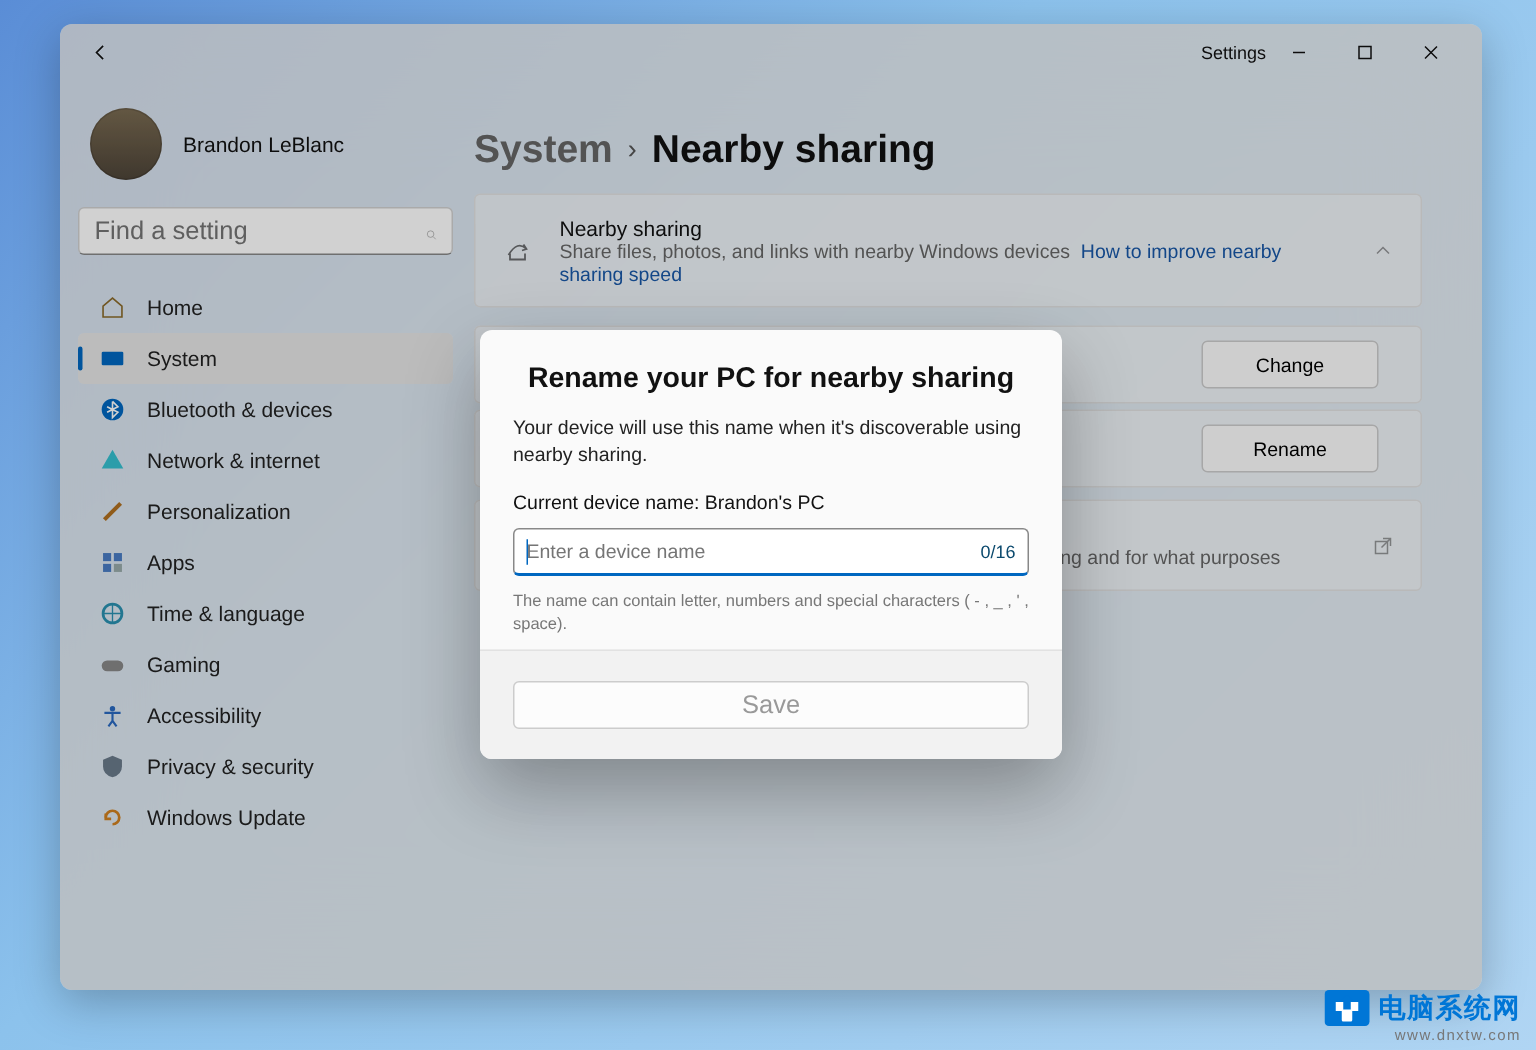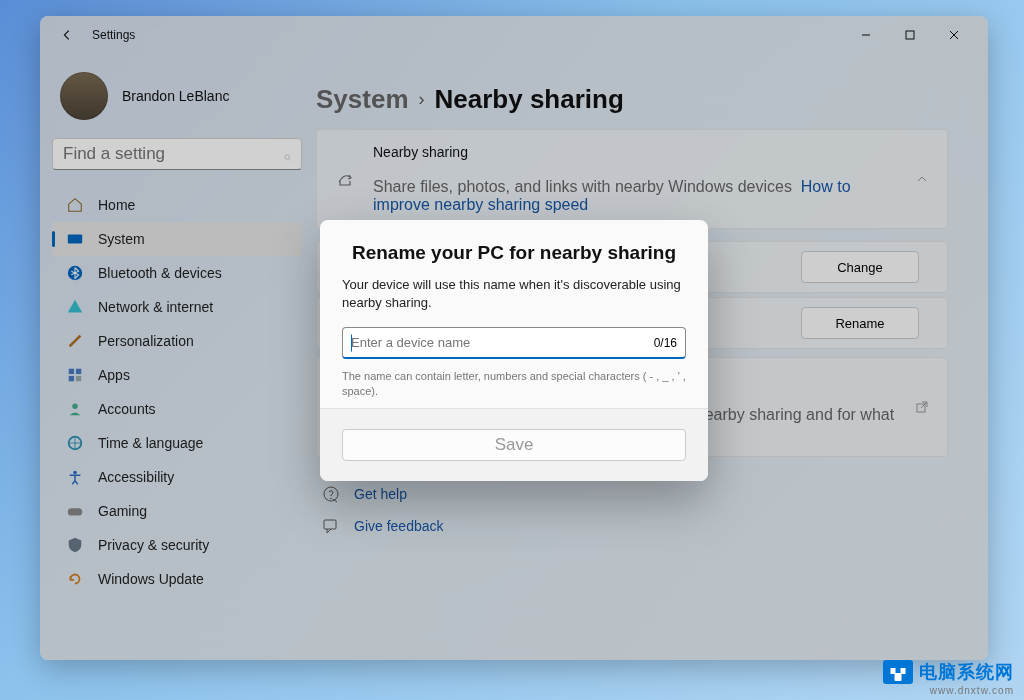--- a/index.html
+++ b/index.html
@@ -20,21 +20,21 @@
     overflow: hidden;
   }
   .titlebar {
     height: 38px;
     display: flex; align-items: center;
     padding: 0 12px 0 20px;
     font-size: 12px;
     color: #111;
   }
   .titlebar .back { width: 14px; height: 14px; margin-right: 18px; }
-  .titlebar .title { flex: 1; }
+  .titlebar .title { flex: 1; text-align: right; }
   .win-buttons { display: flex; gap: 0; }
   .win-btn { width: 44px; height: 30px; display: flex; align-items: center; justify-content: center; }
   .win-btn svg { width: 10px; height: 10px; stroke: #111; stroke-width: 1; fill: none; }
   .body { flex: 1; display: flex; }
   .sidebar {
     width: 268px;
     padding: 12px 0 12px 12px;
     display: flex; flex-direction: column;
   }
   .profile { display: flex; align-items: center; gap: 14px; padding: 6px 10px 14px 8px; }
@@ -79,21 +79,21 @@
     border: 1px solid #e2e2e2;
     border-radius: 4px;
     padding: 14px 18px;
     display: flex;
     align-items: center;
     gap: 18px;
   }
   .card .icon { width: 20px; height: 20px; flex-shrink:0; opacity:0.7; }
   .card .content { flex:1; }
   .card .card-title { font-size: 14px; color: #111; }
-  .card .card-sub { font-size: 16px; color: #666; margin-top: 18px; }
+  .card .card-sub { font-size: 13px; color: #666; margin-top: 0; }
   .card .card-sub a { color:#1857a6; text-decoration:none; }
   .chev { width:14px; height:14px; opacity:0.6; }
   .action-btn {
     width: 118px; height: 32px;
     background: #fcfcfc; border:1px solid #ccc;
     border-radius: 4px;
     font-size: 13px;
     display:flex; align-items:center; justify-content:center;
   }
   .privacy-card { margin-top: 8px; }
@@ -121,21 +121,21 @@
   .dialog p { font-size: 13px; color:#222; margin-bottom: 16px; line-height:1.35; }
   .dialog .cdn { font-size: 13px; color:#111; margin-bottom: 10px; }
   .input-row {
     position: relative;
     border:1px solid #888; border-bottom:2px solid #0067c0;
     border-radius:4px; height:32px;
     display:flex; align-items:center; padding: 0 8px;
     background:#fff;
   }
   .input-row input { flex:1; border:0; outline:0; font-size:13px; color:#555; background:transparent; }
-  .input-row .counter { font-size:12px; color:#000000; }
+  .input-row .counter { font-size:12px; color:#0c4a6e; }
   .input-row .caret { position:absolute; left:8px; top:50%; transform:translateY(-50%); width:1px; height:17px; background:#0067c0; animation:blink 1s step-end infinite; }
   @keyframes blink { 50% { opacity:0; } }
   .hint { font-size: 11px; color:#777; margin-top: 10px; line-height:1.4; }
   .dialog-footer {
     background:#f2f2f2; border-top:1px solid #e2e2e2;
     padding: 20px 22px; display:flex; gap:12px;
   }
   .dbtn {
     flex:1; height:32px; border:1px solid #ccc; border-radius:4px;
     background:#fcfcfc; font-size:17px; display:flex; align-items:center; justify-content:center;
@@ -244,51 +244,42 @@
                 <rect x="11" y="3" width="6" height="6" fill="#4a7cc4"></rect>
                 <rect x="3" y="11" width="6" height="6" fill="#4a7cc4"></rect>
                 <rect x="11" y="11" width="6" height="6" fill="#9aa"></rect>
               </svg>
             </span>
             <span>Apps</span>
           </div>
         <div class="nav-item">
             <span class="nav-icon">
               <svg viewBox="0 0 20 20">
-                <circle cx="10" cy="7" r="3" fill="#4a8"></circle>
-                <path d="M4 17 Q10 11 16 17" fill="#4a8"></path>
-              </svg>
-            </span>
-            <span>Accounts</span>
-          </div>
-        <div class="nav-item">
-            <span class="nav-icon">
-              <svg viewBox="0 0 20 20">
                 <circle cx="10" cy="10" r="7" fill="none" stroke="#2a90b0" stroke-width="2"></circle>
                 <path d="M10 3 V17 M3 10 H17" stroke="#2a90b0"></path>
               </svg>
             </span>
             <span>Time &amp; language</span>
           </div>
         <div class="nav-item">
             <span class="nav-icon">
               <svg viewBox="0 0 20 20">
+                <rect x="2" y="7" width="16" height="8" rx="4" fill="#888"></rect>
+              </svg>
+            </span>
+            <span>Gaming</span>
+          </div>
+        <div class="nav-item">
+            <span class="nav-icon">
+              <svg viewBox="0 0 20 20">
                 <circle cx="10" cy="5" r="2" fill="#2a6ac0"></circle>
                 <path d="M4 8 H16 M10 8 V14 M7 18 L10 14 L13 18" stroke="#2a6ac0" stroke-width="1.6" fill="none"></path>
               </svg>
             </span>
             <span>Accessibility</span>
-          </div>
-        <div class="nav-item">
-            <span class="nav-icon">
-              <svg viewBox="0 0 20 20">
-                <rect x="2" y="7" width="16" height="8" rx="4" fill="#888"></rect>
-              </svg>
-            </span>
-            <span>Gaming</span>
           </div>
         <div class="nav-item">
             <span class="nav-icon">
               <svg viewBox="0 0 20 20">
                 <path d="M10 2 L17 5 V10 Q17 16 10 18 Q3 16 3 10 V5 Z" fill="#6a7a8a"></path>
               </svg>
             </span>
             <span>Privacy &amp; security</span>
           </div>
         <div class="nav-item">
@@ -368,20 +359,21 @@
         </div>
       </div>
     </div>
   </div>
 
   <div class="scrim">
     <div class="dialog">
       <div class="dialog-body">
         <h1>Rename your PC for nearby sharing</h1>
         <p>Your device will use this name when it's discoverable using nearby sharing.</p>
+        <div class="cdn">Current device name: Brandon's PC</div>
         <div class="input-row">
           <span class="caret"></span>
           <input placeholder="Enter a device name" style="">
           <span class="counter">0/16</span>
         </div>
         <div class="hint">The name can contain letter, numbers and special characters ( - , _ , ' , space).</div>
       </div>
       <div class="dialog-footer">
         <div class="dbtn disabled">Save</div>
       </div>

